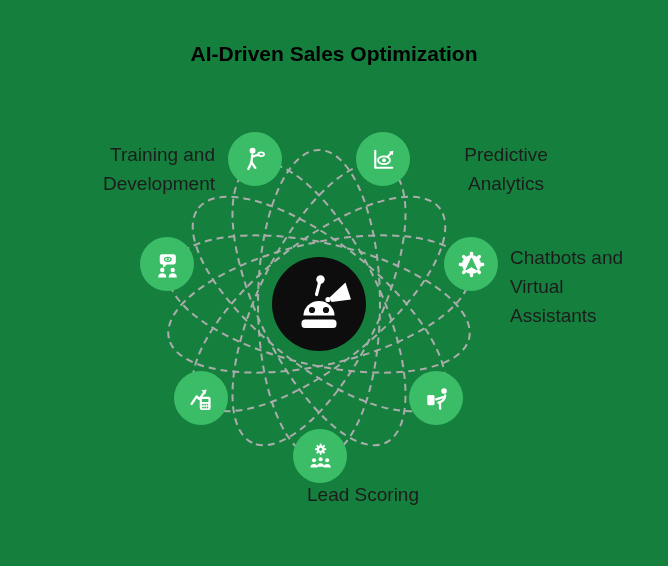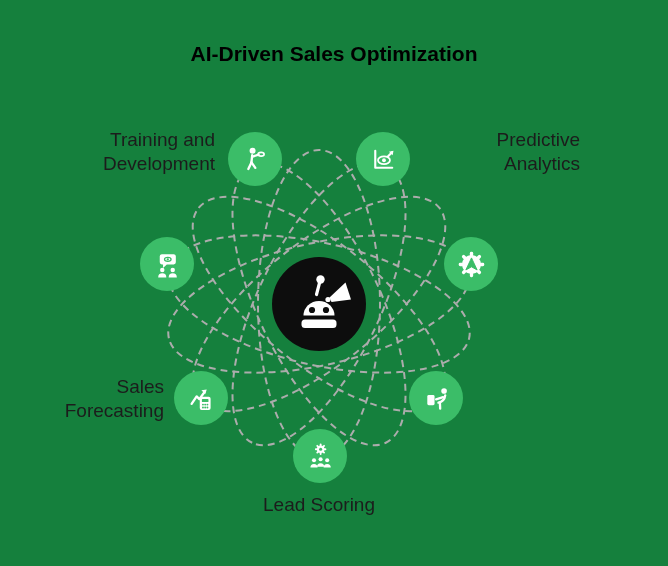--- a/index.html
+++ b/index.html
@@ -14,35 +14,36 @@
   .flower{position:absolute;left:0;top:0;}
   .node{
     position:absolute;width:54px;height:54px;border-radius:50%;
     background:var(--node_green,#3BBD68);
     display:flex;align-items:center;justify-content:center;
   }
   .node svg{width:31px;height:31px;display:block;}
   .center-node{position:absolute;left:271px;top:256px;width:96px;height:96px;}
   .center-node svg{width:96px;height:96px;display:block;}
   .label{
-    position:absolute;font-size:19px;line-height:24px;color:#1c1c1c;
+    position:absolute;font-size:19px;line-height:29px;color:#1c1c1c;
     white-space:pre-line;
+    margin-top:12px;
   }
   .n-training{left:228px;top:132px}
   .n-predictive{left:356px;top:132px}
   .n-chatbots{left:444px;top:237px}
   .n-personalization{left:409px;top:371px}
   .n-lead{left:293px;top:429px}
   .n-sales{left:174px;top:371px}
   .n-automated{left:140px;top:237px}
   .l-training{left:45px;top:128px;width:170px;text-align:right}
-  .l-predictive{left:410px;top:128px;width:170px;text-align:right}
+  .l-predictive{left:421px;top:128px;width:170px;text-align:center}
   .l-chatbots{left:510px;top:231px;width:155px}
   .l-personalization{left:472px;top:387px;width:185px}
-  .l-lead{left:219px;top:493px;width:200px;text-align:center}
+  .l-lead{left:219px;top:468px;width:200px;text-align:right}
   .l-sales{left:24px;top:375px;width:140px;text-align:right}
   .l-automated{left:33px;top:240px;width:145px}
 </style>
 </head>
 <body>
 
 <div class="stage">
 
   <div class="title">AI-Driven Sales Optimization</div>
 
@@ -171,17 +172,18 @@
         <path d="M6.4 29.3 a4.2 4.2 0 0 1 8.4 0 z"></path>
         <path d="M17.2 29.3 a4.2 4.2 0 0 1 8.4 0 z"></path>
       </g>
     </svg>
   </div>
 
   <div class="label l-training">Training and
 Development</div>
   <div class="label l-predictive">Predictive
 Analytics</div>
+  <div class="label l-chatbots">Chatbots and
+Virtual
+Assistants</div>
   <div class="label l-lead">Lead Scoring</div>
-  <div class="label l-sales">Sales
-Forecasting</div>
 
 </div>
 
 </body></html>

